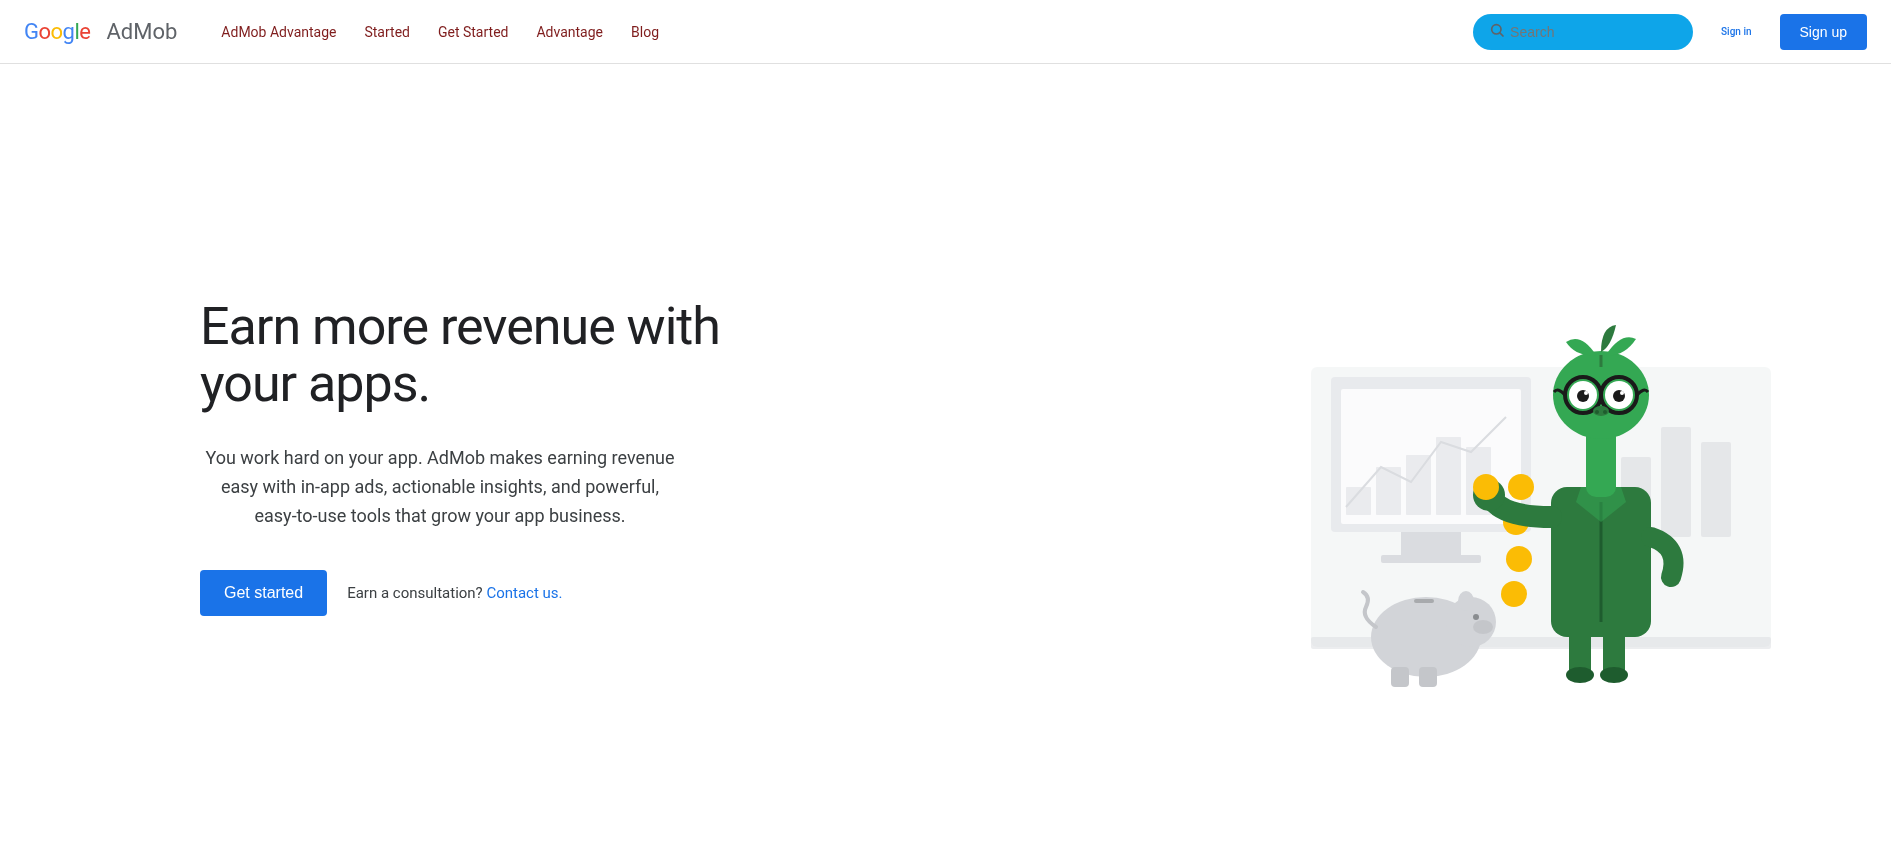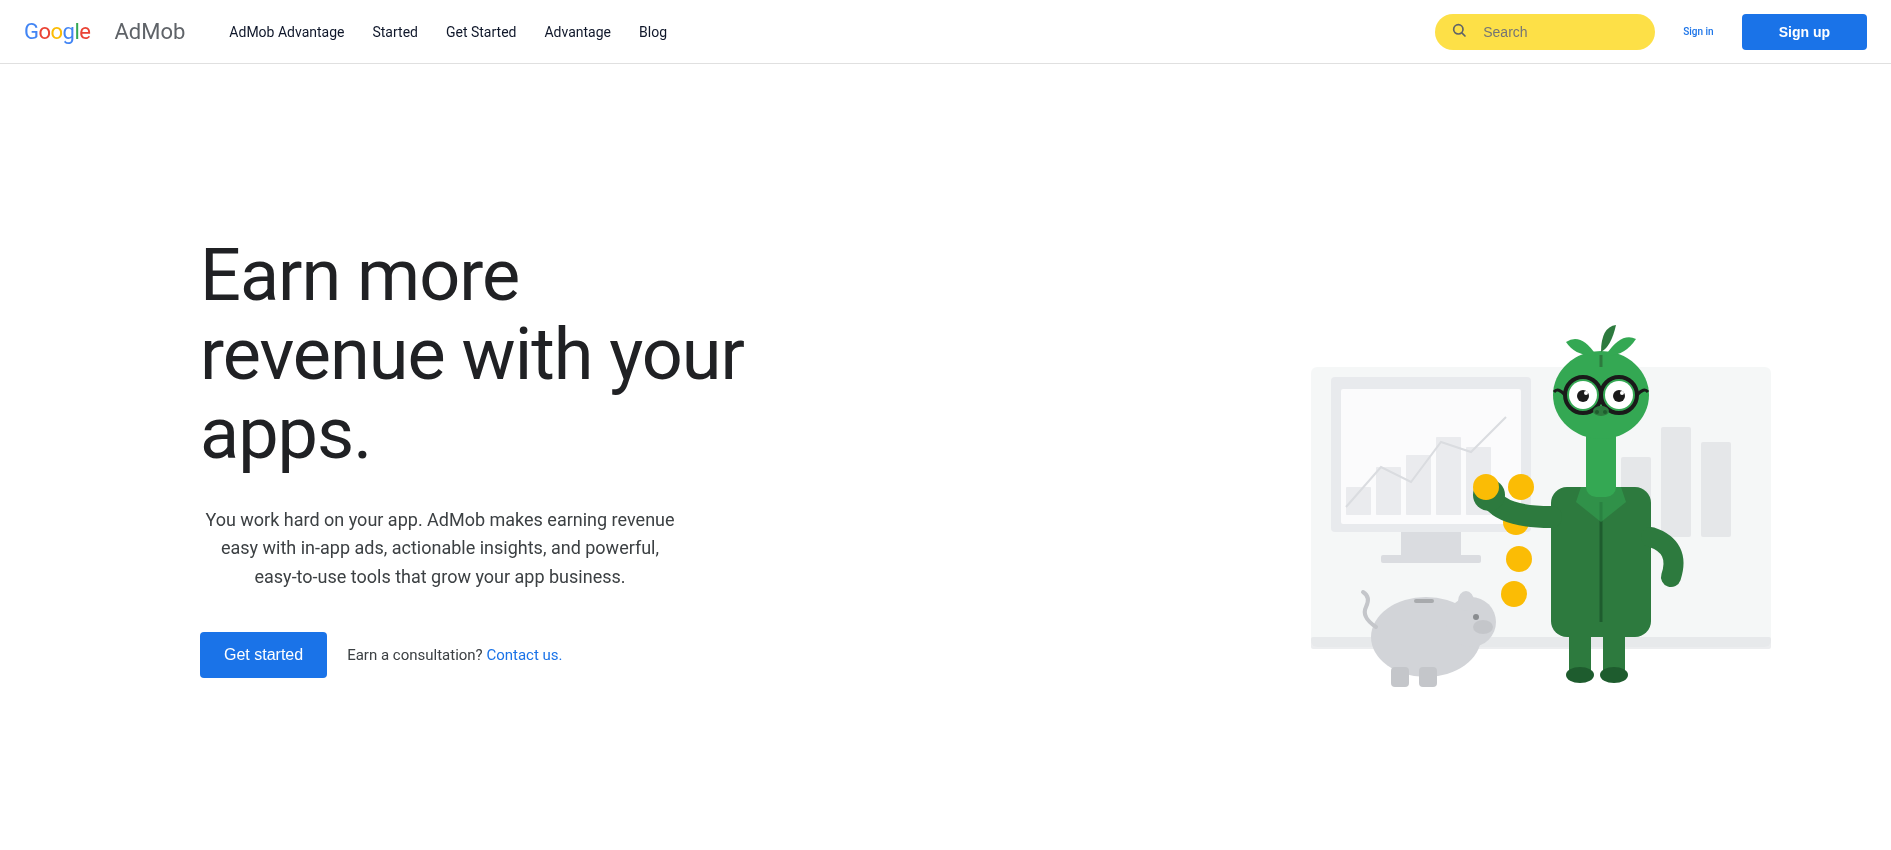--- a/index.html
+++ b/index.html
@@ -13,21 +13,21 @@
       height: 64px;
       border-bottom: 1px solid #e0e0e0;
       position: sticky;
       top: 0;
       background: #fff;
       z-index: 100;
     }
     .logo-area {
       display: flex;
       align-items: center;
-      gap: 8px;
+      gap: 0;
       margin-right: 32px;
       text-decoration: none;
     }
     .google-logo {
       font-size: 22px;
       font-weight: 400;
       letter-spacing: -0.5px;
     }
     .google-logo .g { color: #4285F4; }
     .google-logo .o1 { color: #EA4335; }
@@ -44,39 +44,39 @@
 
     nav {
       display: flex;
       align-items: center;
       gap: 4px;
       flex: 1;
     }
     .nav-item {
       padding: 8px 12px;
       font-size: 14px;
-      color: #0f172a;
+      color: #7f1d1d;
       cursor: pointer;
       border-radius: 4px;
       white-space: nowrap;
       text-decoration: none;
     }
 
     .header-right {
       display: flex;
       align-items: center;
       gap: 16px;
     }
     .search-box {
       display: flex;
       align-items: center;
-      background: #fde047;
+      background: #0ea5e9;
       border-radius: 24px;
       padding: 8px 16px;
-      gap: 16px;
+      gap: 5px;
       width: 220px;
       justify-content: space-between;
     }
     .search-icon-svg {
       color: #5f6368;
       font-size: 16px;
     }
     .search-input {
       border: none;
       background: transparent;
@@ -92,43 +92,43 @@
       padding: 8px 12px;
       border-radius: 4px;
       text-decoration: none;
       font-weight: 500;
     }
     .sign-up-btn {
       background: #1a73e8;
       color: #fff;
       border: none;
       border-radius: 4px;
-      padding: 10px 37px;
+      padding: 10px 20px;
       font-size: 14px;
-      font-weight: 700;
+      font-weight: 400;
       cursor: pointer;
       white-space: nowrap;
     }
 
     
     .hero {
       display: flex;
       align-items: center;
       min-height: 786px;
       padding: 0 200px 0 200px;
       background: #fff;
       position: relative;
       overflow: hidden;
     }
     .hero-text {
       max-width: 560px;
       flex-shrink: 0;
     }
     .hero-headline {
-      font-size: 72px;
+      font-size: 52px;
       font-weight: 400;
       line-height: 1.1;
       color: #202124;
       margin-bottom: 32px;
       letter-spacing: -1px;
     }
     .hero-sub {
       font-size: 18px;
       color: #3c4043;
       line-height: 1.6;

